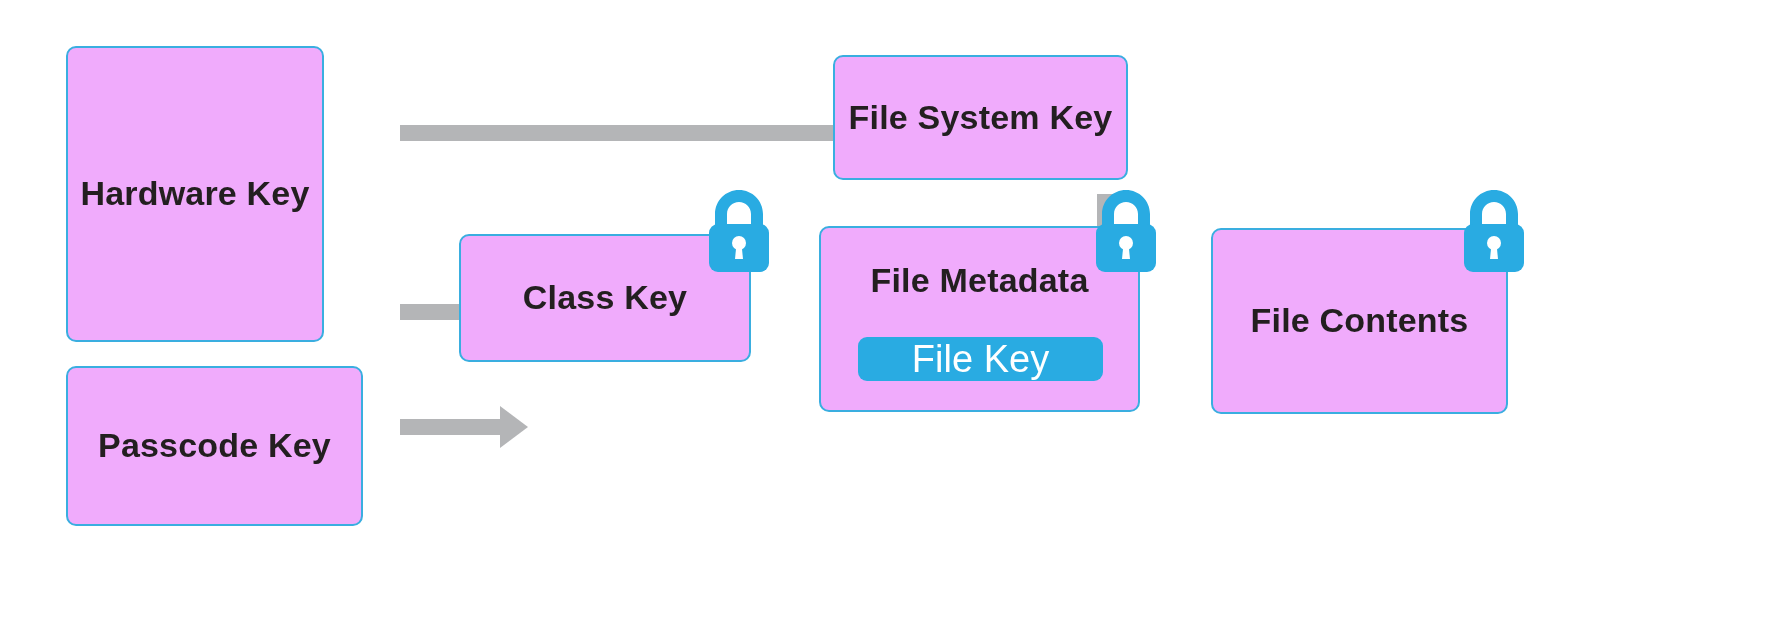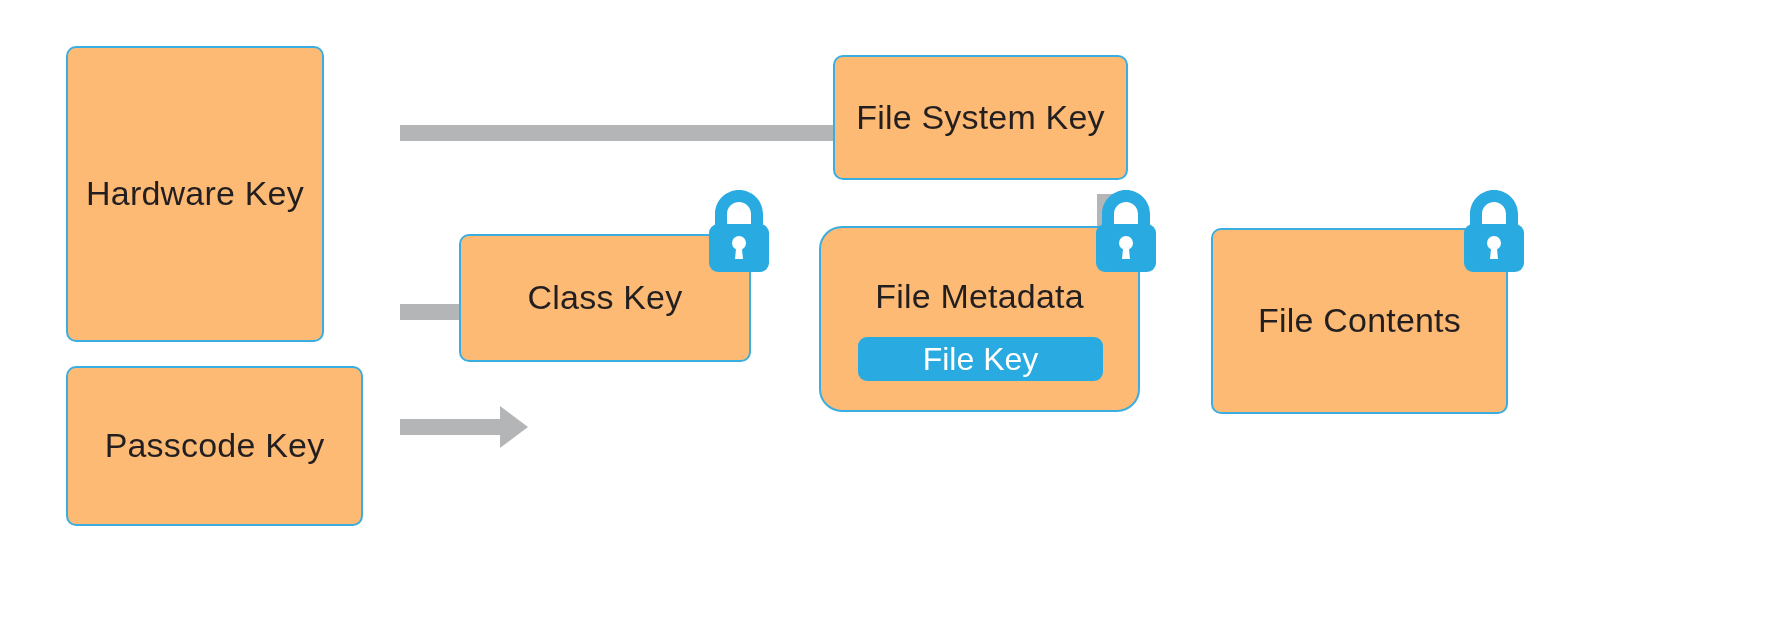--- a/index.html
+++ b/index.html
@@ -17,29 +17,29 @@
     position: relative;
     width: 1766px;
     height: 624px;
     background: #ffffff;
   }
 
   
   .node {
     position: absolute;
     box-sizing: border-box;
-    background: #fdba74;
+    background: #f0abfc;
     border: 2px solid #3aaee0;
     border-radius: 10px;
     display: flex;
     align-items: center;
     justify-content: center;
     color: #231f20;
     font-size: 34px;
-    font-weight: 400;
+    font-weight: 700;
     letter-spacing: 0.2px;
     line-height: 1.1;
     text-align: center;
     z-index: 2;
   }
   .node.stacked {
     flex-direction: column;
     justify-content: flex-start;
   }
   .node-title {
@@ -47,21 +47,21 @@
     color: #231f20;
   }
 
   
   .pill {
     position: absolute;
     box-sizing: border-box;
     background: #29abe2;
     border-radius: 9px;
     color: #ffffff;
-    font-size: 32px;
+    font-size: 38px;
     display: flex;
     align-items: center;
     justify-content: center;
     z-index: 3;
   }
 
   
   .arrow-h {
     position: absolute;
     z-index: 1;
@@ -158,21 +158,21 @@
   </div>
 
   <div class="node" style="left:459px; top:234px; width:292px; height:128px;">
     <span class="node-title">Class Key</span>
   </div>
 
   <div class="node" style="left:833px; top:55px; width:295px; height:125px;">
     <span class="node-title">File System Key</span>
   </div>
 
-  <div class="node stacked" style="left:819px; top:226px; width:321px; height:186px; padding-top:50px;border-radius:23px;">
+  <div class="node stacked" style="left:819px; top:226px; width:321px; height:186px; padding-top:34px;">
     <span class="node-title">File Metadata</span>
   </div>
 
   <div class="pill" style="left:858px; top:337px; width:245px; height:44px;">
     <span>File Key</span>
   </div>
 
   <div class="node" style="left:1211px; top:228px; width:297px; height:186px;">
     <span class="node-title">File Contents</span>
   </div>

